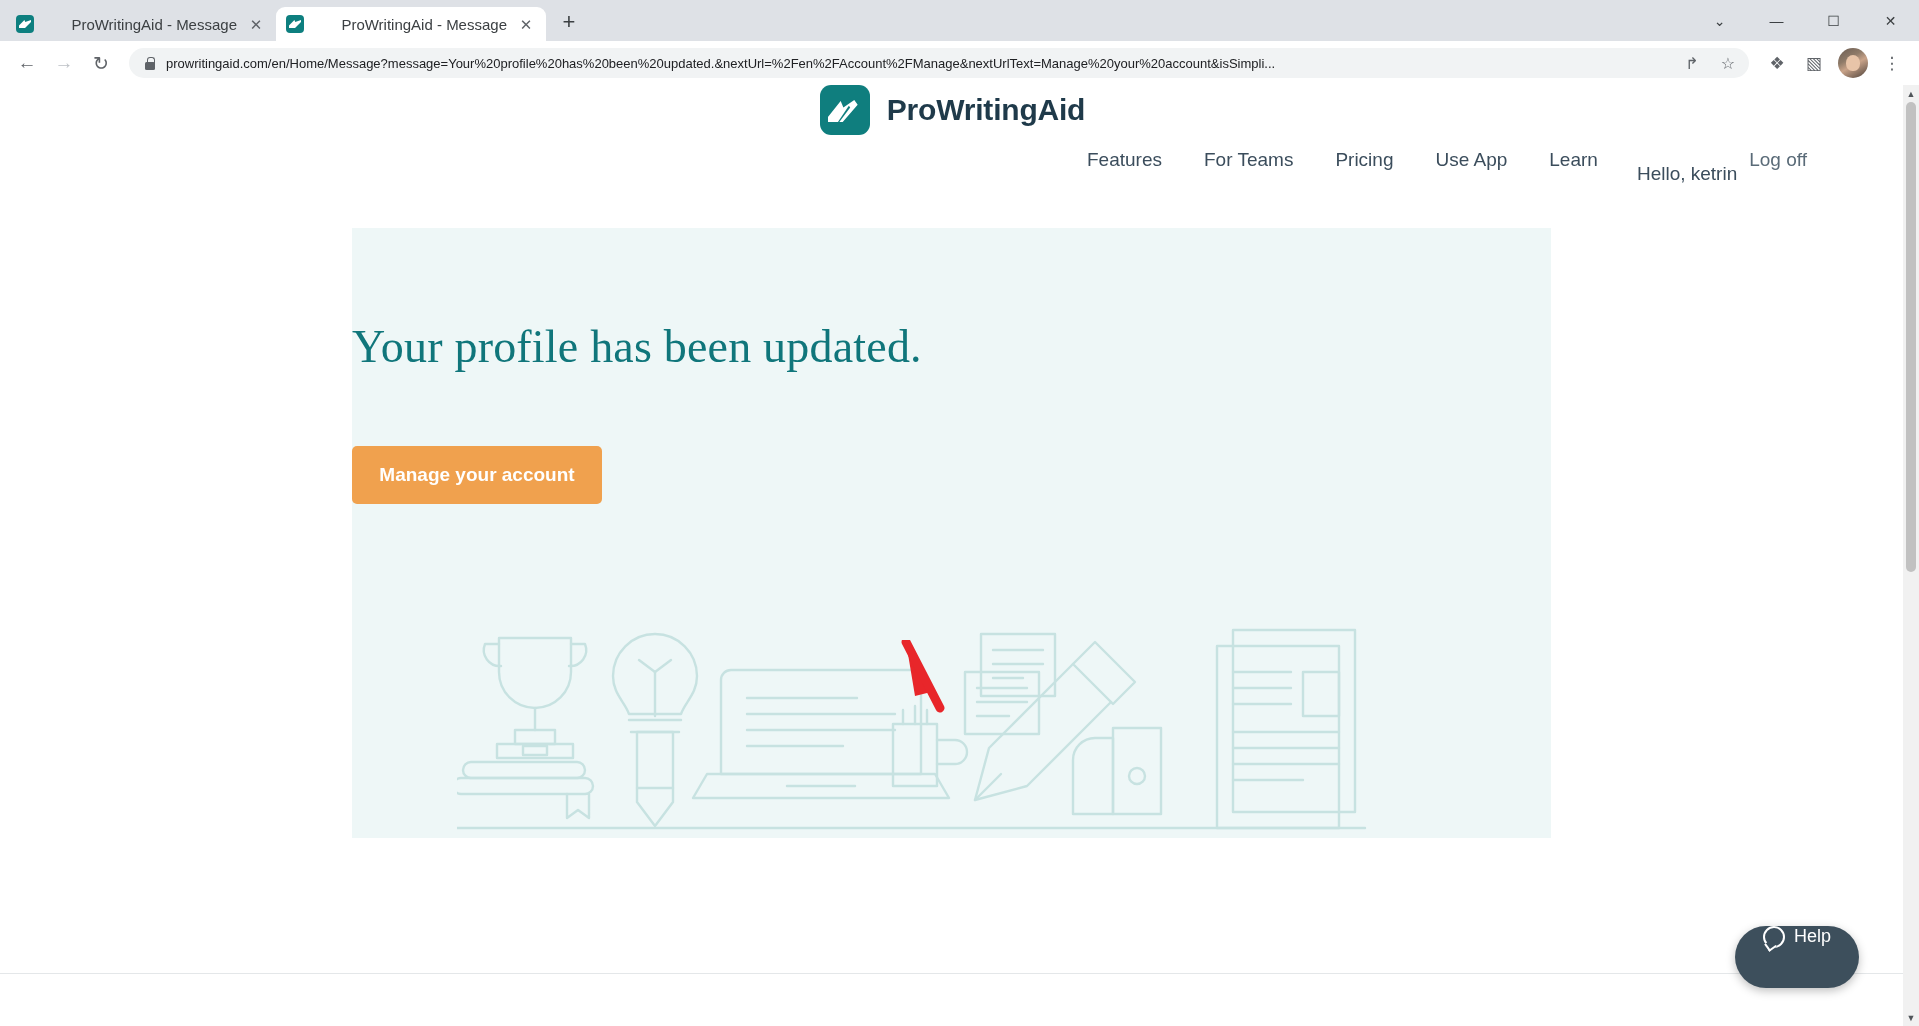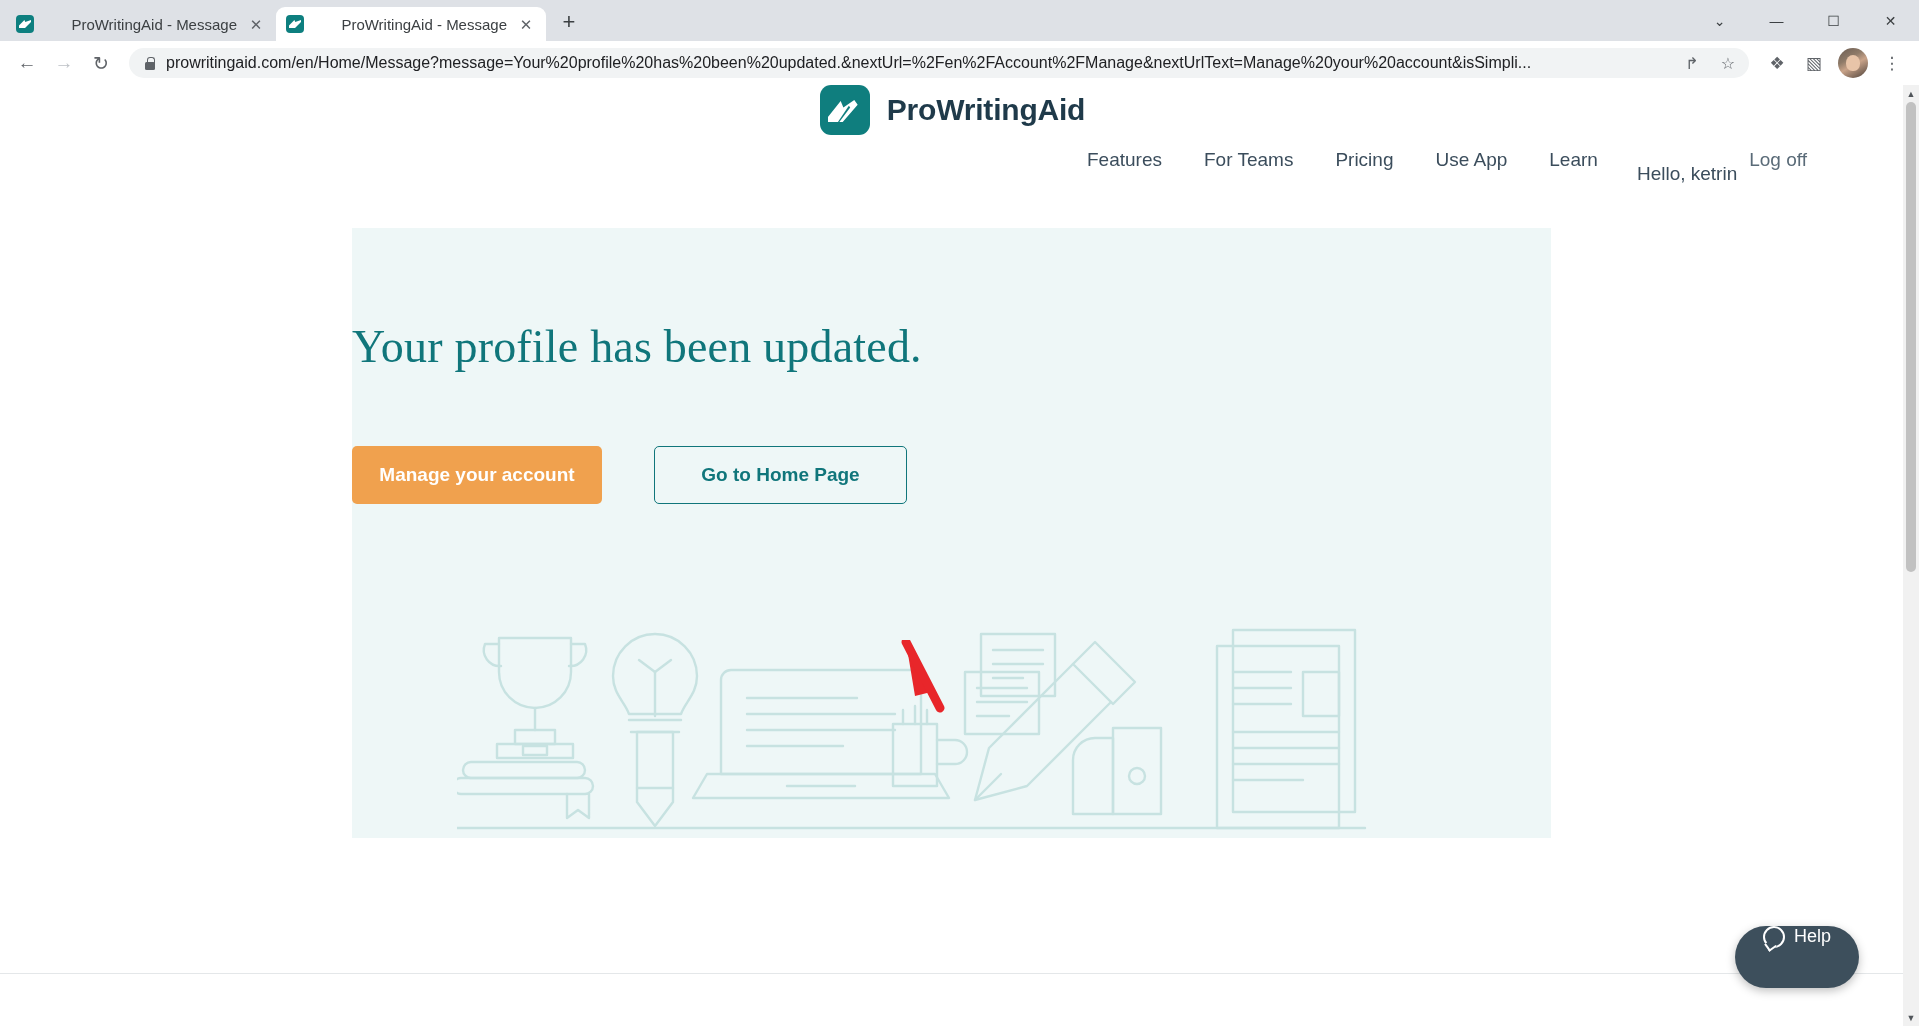--- a/index.html
+++ b/index.html
@@ -74,21 +74,21 @@
   .lock-icon { width: 13px; height: 15px; flex: 0 0 13px; position: relative; }
   .lock-icon::before {
     content: ""; position: absolute; left: 1.5px; bottom: 1px; width: 10px; height: 7.5px;
     background: #5f6368; border-radius: 1.5px;
   }
   .lock-icon::after {
     content: ""; position: absolute; left: 3.5px; top: 1px; width: 6px; height: 7px;
     border: 1.6px solid #5f6368; border-bottom: none; border-radius: 3px 3px 0 0;
   }
   .url-text {
-    flex: 1 1 auto; font-size: 16px; color: #202124; white-space: nowrap;
+    flex: 1 1 auto; font-size: 13px; color: #202124; white-space: nowrap;
     overflow: hidden; text-overflow: ellipsis; min-width: 0;
     font-family: "Liberation Sans", sans-serif;
   }
   .omni-icon {
     width: 26px; height: 26px; flex: 0 0 26px; display: flex;
     align-items: center; justify-content: center; color: #5f6368; font-size: 16px;
   }
   .tb-icon {
     width: 34px; height: 34px; flex: 0 0 34px; display: flex;
     align-items: center; justify-content: center; color: #5f6368; font-size: 17px;
@@ -279,21 +279,20 @@
           <span class="nav-hello">Hello, ketrin</span>
           <a class="nav-logoff" href="#">Log off</a>
         </nav>
       </div>
 
       <div class="hero">
         <div class="hero-title">Your profile has been updated.</div>
 
         <div class="hero-buttons">
           <button class="btn btn-primary">Manage your account</button>
-          <button class="btn btn-secondary">Go to Home Page</button>
         </div>
 
         <div class="illustration">
           <svg width="990" height="210" viewBox="0 0 990 210" fill="none" stroke="#c7e2e1" stroke-width="2.4" stroke-linecap="round" stroke-linejoin="round">
 
             <path d="M42 10 h72 v34 a36 36 0 0 1 -72 0 z"></path>
             <path d="M42 16 h-14 a16 16 0 0 0 16 22"></path>
             <path d="M114 16 h14 a16 16 0 0 1 -16 22"></path>
             <path d="M78 80 v22"></path>
             <path d="M58 102 h40 v14 h-40 z"></path>

